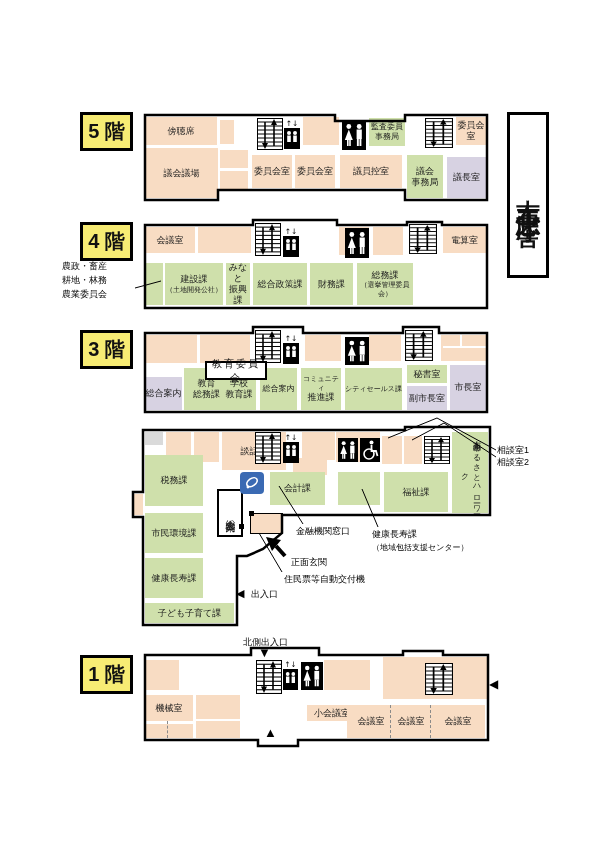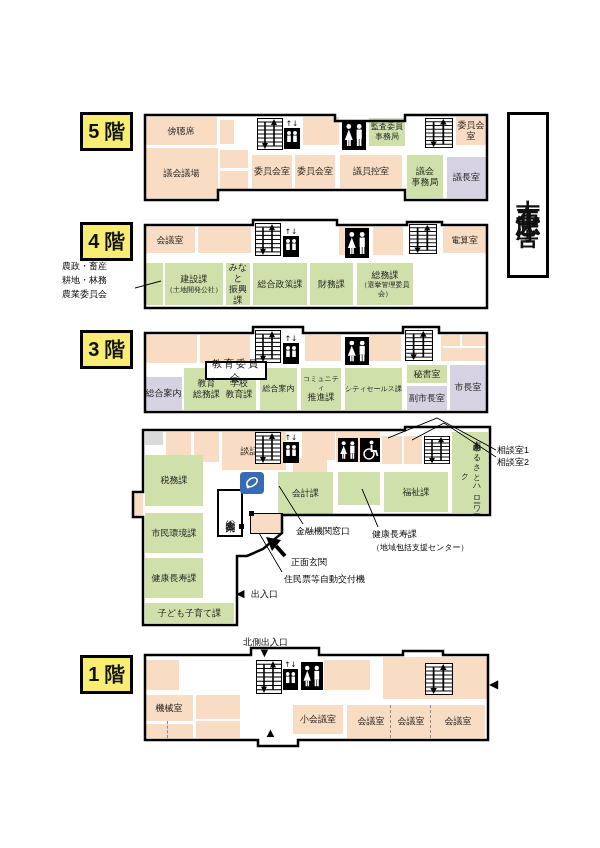--- a/index.html
+++ b/index.html
@@ -325,21 +325,21 @@
     <div class="room green" style="left:15px;top:183px;width:89px;height:20px">子ども子育て課</div>
     <div class="room peach" style="left:4px;top:74px;width:9px;height:21px"></div>
     <div class="boxlab vtext fs10" style="left:87px;top:69px;width:22px;height:44px">総合案内</div>
     <div class="infoicon" style="left:110px;top:52px;width:24px;height:22px">
       <svg width="20" height="18" viewBox="0 0 24 22">
           <ellipse cx="12" cy="10" rx="7" ry="4.5" transform="rotate(-35 12 10)" fill="none" stroke="#fff" stroke-width="2"></ellipse>
           <circle cx="7" cy="16" r="1.7" fill="#fff"></circle>
         </svg>
     </div>
     <div class="room peach" style="left:163px;top:38px;width:34px;height:17px"></div>
-    <div class="room green" style="left:148px;top:52px;width:55px;height:42px">会計課</div>
+    <div class="room green" style="left:140px;top:52px;width:55px;height:33px">会計課</div>
     <div class="room green" style="left:208px;top:52px;width:42px;height:33px"></div>
     <div class="room green" style="left:254px;top:52px;width:64px;height:40px">福祉課</div>
     <div class="vest" style="left:120px;top:93px;width:31px;height:19px"></div>
     <span class="icon" style="left:125px;top:12px;width:26px;height:32px">
         <svg viewBox="0 0 26 32" preserveAspectRatio="none">
           <rect x="0.5" y="0.5" width="25" height="31" fill="#fff" stroke="#000"></rect>
  <g stroke="#000" stroke-width="1">
             <line x1="1" y1="4" x2="25" y2="4"></line>
             <line x1="1" y1="8" x2="25" y2="8"></line>
             <line x1="1" y1="12" x2="25" y2="12"></line>
@@ -422,21 +422,21 @@
         <polygon points="2,20 108,20 108,13 176,13 176,20 260,20 260,16 300,16 300,20 345,20 345,105 155,105 155,111 115,111 115,105 2,105" fill="#ffffff" stroke="none"></polygon>
       </svg>
     <div class="room peach" style="left:2px;top:25px;width:34px;height:30px"></div>
     <div class="room peach" style="left:181px;top:25px;width:46px;height:30px"></div>
     <div class="room peach" style="left:240px;top:22px;width:105px;height:42px"></div>
     <div class="room peach" style="left:2px;top:60px;width:48px;height:26px">機械室</div>
     <div class="room peach" style="left:2px;top:89px;width:48px;height:14px"></div>
     <div class="room peach" style="left:53px;top:60px;width:44px;height:43px"></div>
     <div class="wline" style="left:53px;top:84px;width:44px;height:2px"></div>
     <div class="dash" style="left:24px;top:86px;height:17px"></div>
-    <div class="room peach" style="left:150px;top:70px;width:50px;height:29px">小会議室</div>
+    <div class="room peach" style="left:164px;top:70px;width:50px;height:16px">小会議室</div>
     <div class="room peach" style="left:204px;top:70px;width:138px;height:33px"></div>
     <div class="dash" style="left:247px;top:70px;height:33px"></div>
     <div class="dash" style="left:287px;top:70px;height:33px"></div>
     <div class="note" style="left:211px;top:681px;z-index:4"></div>
     <span class="room" style="left:208px;top:70px;width:40px;height:33px;background:none;z-index:4">会議室</span>
     <span class="room" style="left:249px;top:70px;width:38px;height:33px;background:none;z-index:4">会議室</span>
     <span class="room" style="left:289px;top:70px;width:52px;height:33px;background:none;z-index:4">会議室</span>
     <span class="icon" style="left:113px;top:25px;width:26px;height:34px">
         <svg viewBox="0 0 26 32" preserveAspectRatio="none">
           <rect x="0.5" y="0.5" width="25" height="31" fill="#fff" stroke="#000"></rect>

